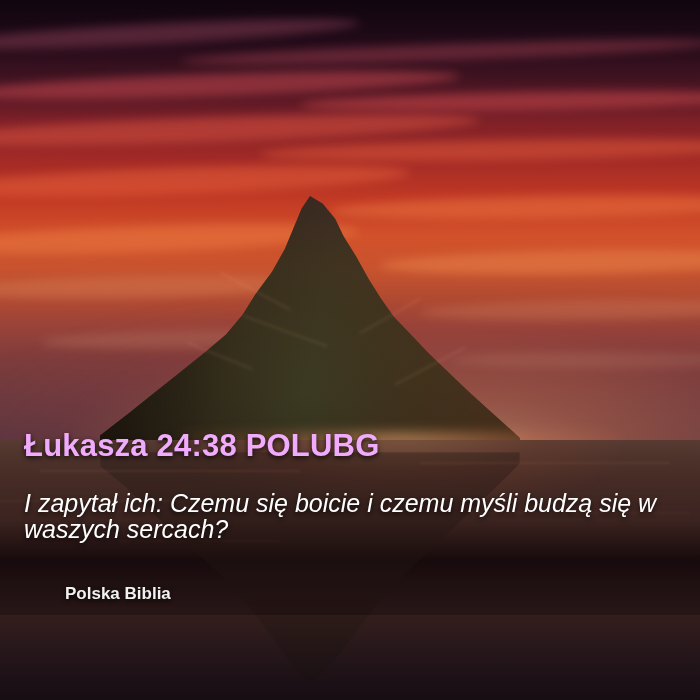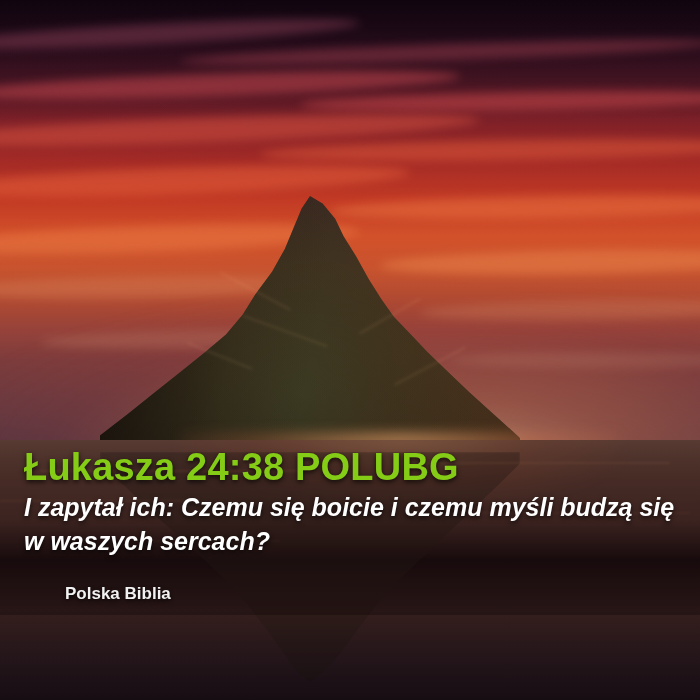--- a/index.html
+++ b/index.html
@@ -188,37 +188,37 @@
     position: absolute;
     left: 0;
     top: 440px;
     width: 700px;
     height: 175px;
     background: rgba(18,10,12,0.42);
   }
   .verse-ref {
     position: absolute;
     left: 24px;
-    top: 446px;
-    font-size: 38px;
+    top: 428px;
+    font-size: 31px;
     font-weight: bold;
-    color: #84cc16;
+    color: #f0abfc;
     letter-spacing: 0.2px;
     text-shadow: 0 2px 5px rgba(0,0,0,0.75);
     white-space: nowrap;
   }
   .verse-body {
     position: absolute;
     left: 24px;
     top: 490px;
     width: 660px;
     font-size: 25px;
     font-style: italic;
-    font-weight: bold;
-    line-height: 34px;
+    font-weight: normal;
+    line-height: 26px;
     color: #ffffff;
     text-shadow: 0 2px 5px rgba(0,0,0,0.75);
   }
   .attribution {
     position: absolute;
     left: 24px;
     top: 584px;
     font-size: 17px;
     font-weight: bold;
     color: #f2f2f2;

